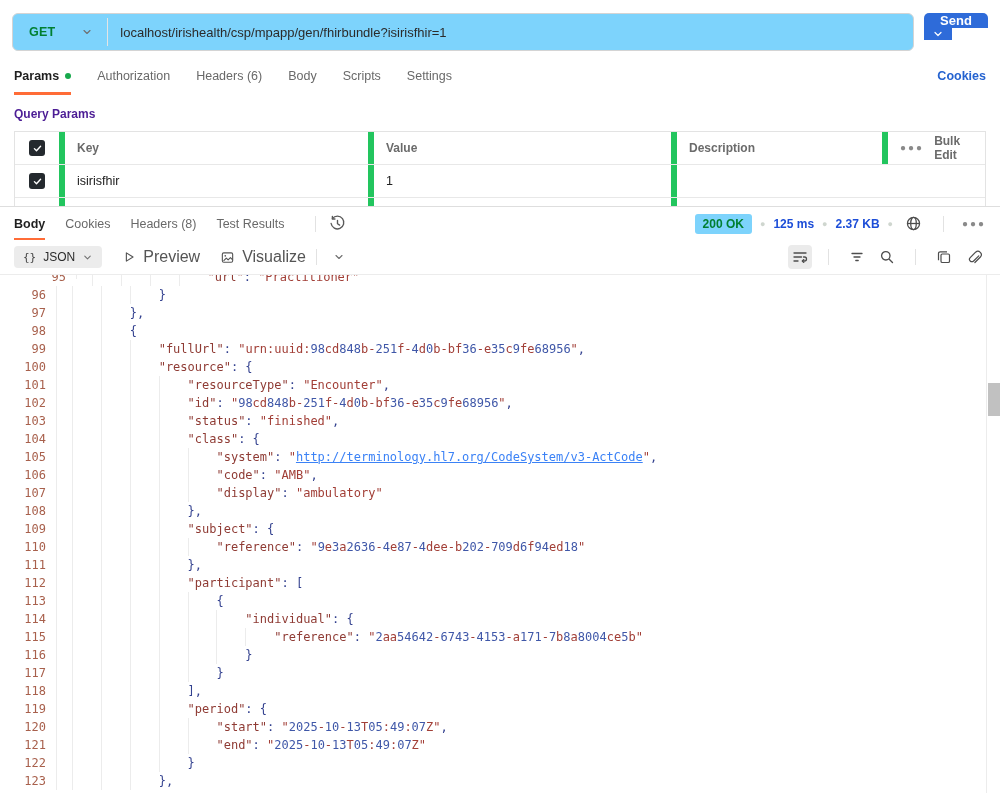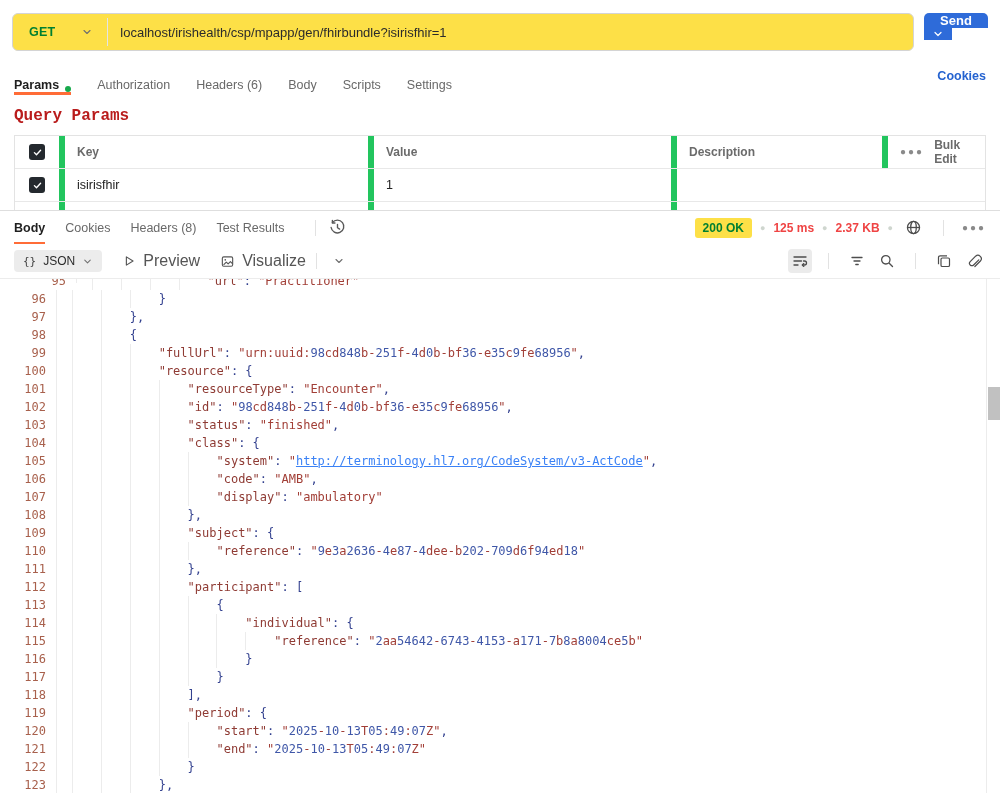--- a/index.html
+++ b/index.html
@@ -2,44 +2,44 @@
 <html><head>
 <meta charset="utf-8">
 <style>
   * { margin:0; padding:0; box-sizing:border-box; }
   html,body { width:1000px; height:793px; background:#fff; overflow:hidden;
     font-family:"Liberation Sans", sans-serif; color:#212121; }
 
   
   .topbar { display:flex; gap:10px; padding:13px 12px 0 12px; height:51px; }
   .url-box { flex:1; display:flex; align-items:stretch; height:38px;
-    border:1px solid #d4d4d4; border-radius:6px; background:#fde047; }
+    border:1px solid #d4d4d4; border-radius:6px; background:#7dd3fc; }
   .method { display:flex; align-items:center; gap:26px; padding:0 14px 0 16px; cursor:pointer; }
   .method-label { color:#007f31; font-weight:700; font-size:12.5px; letter-spacing:.2px; }
   .url-divider { width:1px; background:#e4e4e4; margin:4px 0; }
   .url-text { display:flex; align-items:center; padding-left:12px; font-size:13px; color:#2b2b2b; flex:1; }
   .send-group { display:flex; height:38px; border-radius:5px; overflow:hidden;flex-direction:column; }
   .send-main { background:#2e6bd9; color:#fff; font-weight:700; font-size:13px;
     border:none; width:64px; cursor:pointer; }
   .send-sep { width:1px; background:rgba(10,40,100,.35); }
   .send-chev { background:#2e6bd9; border:none; width:28px; display:flex;
     align-items:center; justify-content:center; cursor:pointer; }
 
   
   .req-tabs { display:flex; align-items:stretch; padding:0 14px; height:44px; }
-  .req-tab { display:flex; align-items:flex-end; gap:6px; margin-right:26px;
+  .req-tab { display:flex; align-items:center; gap:6px; margin-right:26px;
     font-size:12.5px; color:#696969; border-bottom:3px solid transparent;
     padding-top:8px; cursor:pointer; white-space:nowrap; }
   .req-tab.active { color:#1f1f1f; font-weight:600; border-bottom-color:#ff6c37; }
   .green-dot { width:6px; height:6px; border-radius:50%; background:#17a94c; }
   .cookies-link { margin-left:auto; display:flex; align-items:center; font-size:12.5px;
     font-weight:600; color:#2563d0; cursor:pointer; padding-top:6px; }
 
   
-  .qp-title { font-size:16px; font-weight:600; color:#b91c1c; margin:12px 14px 10px 14px;font-family:Liberation Mono, monospace; }
+  .qp-title { font-size:12px; font-weight:600; color:#4c1d95; margin:12px 14px 10px 14px; }
   .qp-table { margin:0 14px; border:1px solid #e3e3e3; border-bottom:none; font-size:12.5px; }
   .qp-row { display:grid; grid-template-columns:44px 309px 303px 211px 1fr;
     border-bottom:1px solid #e8e8e8; height:33px; align-items:stretch; }
   .qp-row.sliver { height:8px; border-bottom:none; overflow:hidden; }
   .qp-cell { display:flex; align-items:center; padding:0 12px; border-left:6px solid #22c55e; }
   .qp-cell:first-child { border-left:none; justify-content:center; }
   .qp-head .qp-cell { color:#6b6b6b; font-weight:600; font-size:12px; }
   .bulk-cell { gap:10px; color:#6b6b6b; }
   .qp-row:not(.qp-head) .desc-cell { border-right:none; }
   .qp-row:not(.qp-head) .bulk-cell { border-left:none; }
@@ -52,23 +52,23 @@
   .resp-header { display:flex; align-items:center; padding:0 14px; height:33px; }
   .resp-tabs { display:flex; align-items:stretch; height:100%; }
   .resp-tab { display:flex; align-items:center; margin-right:20px; font-size:12.5px;
     color:#696969; border-bottom:2px solid transparent; cursor:pointer; padding-top:2px; }
   .resp-tab.active { color:#1f1f1f; font-weight:600; border-bottom-color:#ff6c37; }
   .v-div { width:1px; height:16px; background:#e2e2e2; margin:0 10px; align-self:center; }
   .icon-btn { display:flex; align-items:center; justify-content:center; width:24px; height:24px;
     border-radius:4px; cursor:pointer; background:transparent; border:none; }
   .icon-btn.chip { background:#ebebeb; }
   .resp-meta { margin-left:auto; display:flex; align-items:center; gap:8px; }
-  .status-pill { background:#fde047; color:#007f31; font-size:12px; font-weight:600;
+  .status-pill { background:#7dd3fc; color:#007f31; font-size:12px; font-weight:600;
     padding:3px 8px; border-radius:3px; }
-  .meta-green { color:#ef4444; font-size:12px; font-weight:600; }
+  .meta-green { color:#1d4ed8; font-size:12px; font-weight:600; }
   .meta-dot { color:#cfd6cf; font-size:9px; }
 
   .resp-toolbar { display:flex; align-items:center; padding:0 14px; height:35px;
     border-bottom:1px solid #ececec; }
   .json-chip { display:flex; align-items:center; gap:7px; background:#ececec;
     border-radius:4px; padding:4px 9px; font-size:12px; color:#2b2b2b; cursor:pointer; }
   .brace-glyph { font-family:"DejaVu Sans Mono", monospace; font-size:11px; color:#444; }
   .tool-item { display:flex; align-items:center; gap:7px; font-size:16px; color:#555;
     margin-left:20px; cursor:pointer; }
   .toolbar-right { margin-left:auto; display:flex; align-items:center; gap:6px; }

